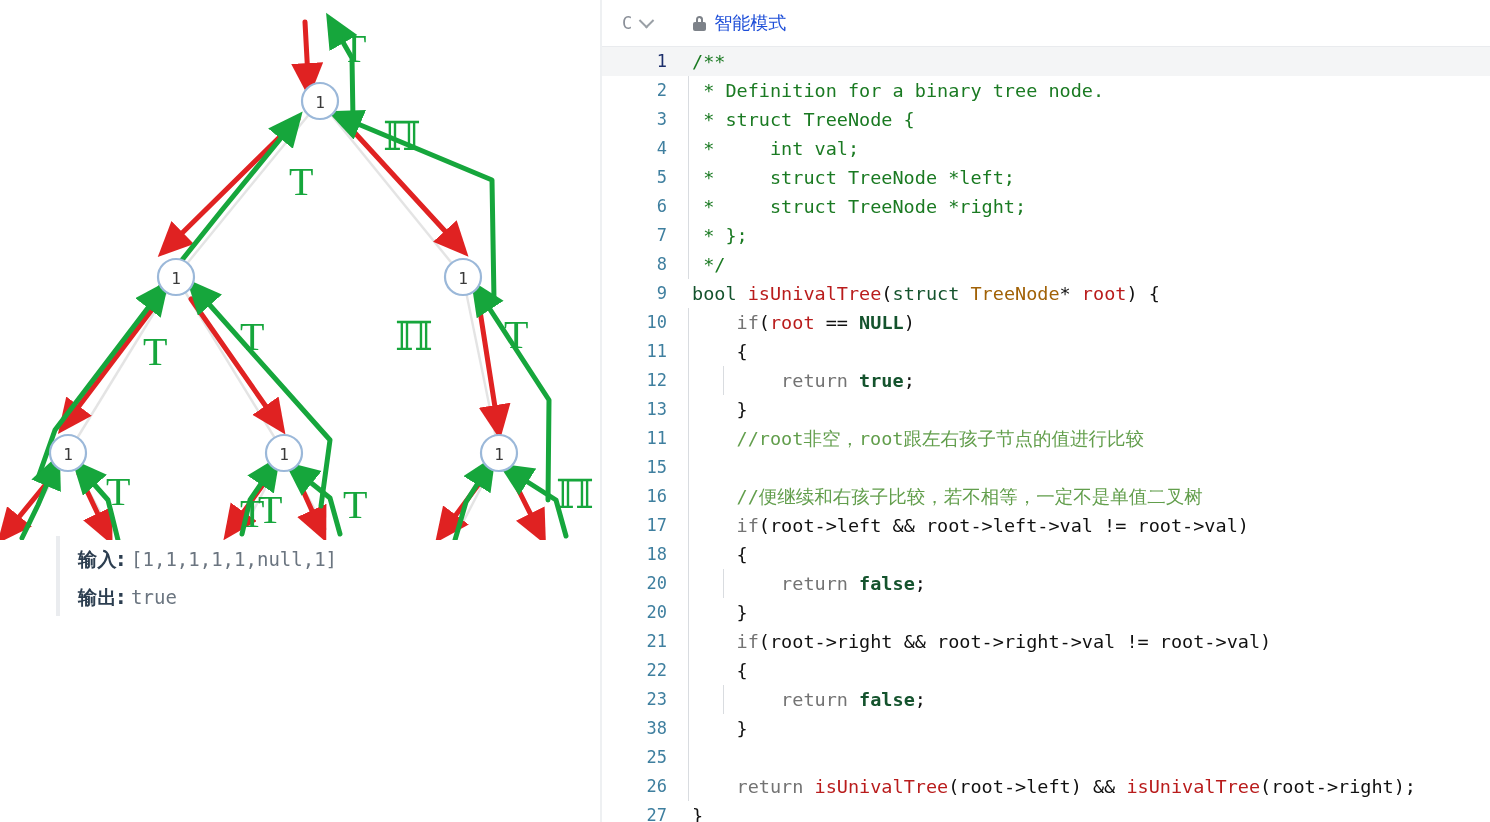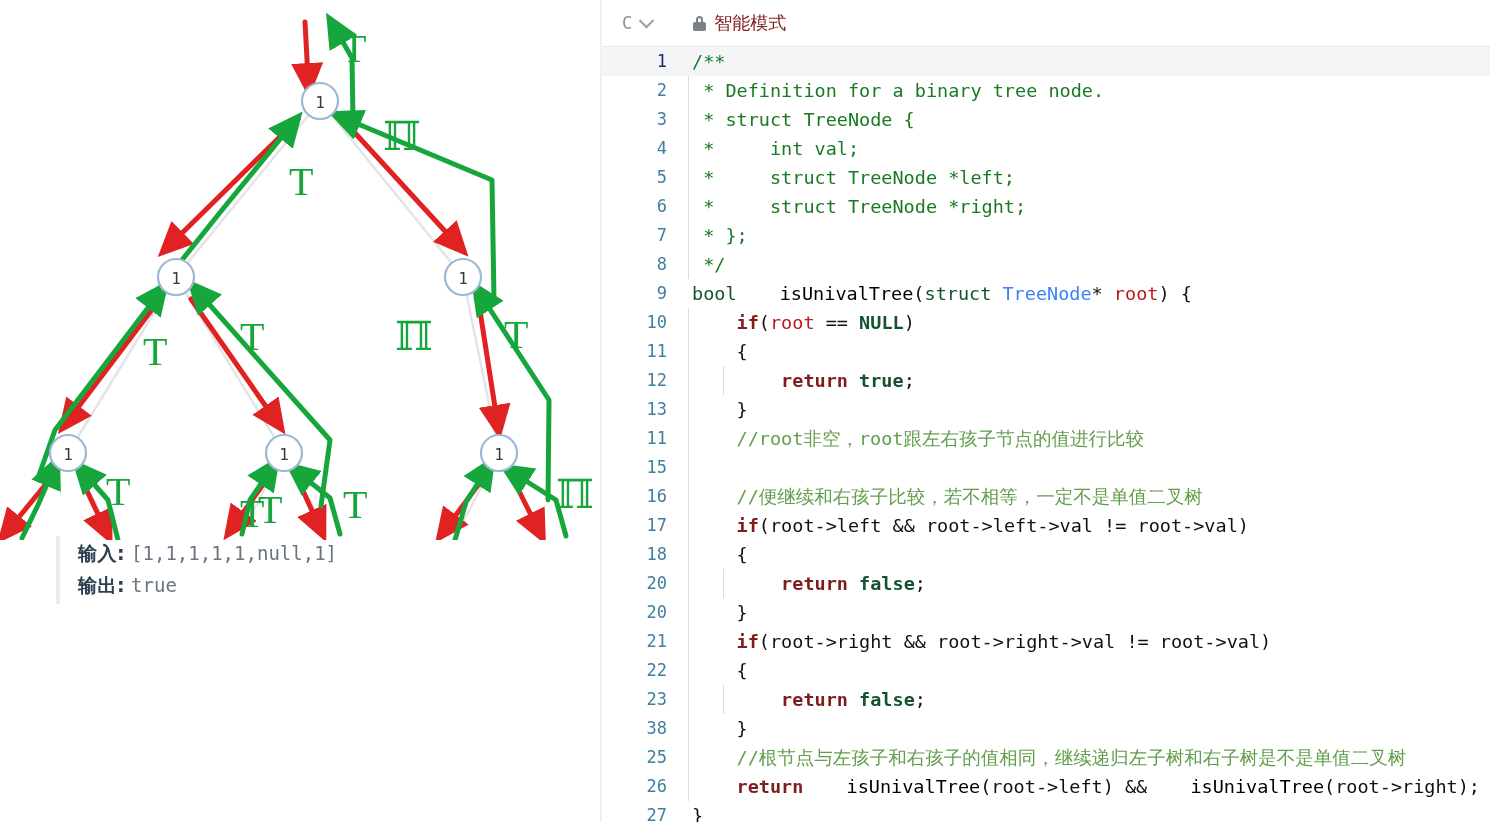--- a/index.html
+++ b/index.html
@@ -21,21 +21,21 @@
     overflow: hidden;
   }
   #tree-svg { position: absolute; left: 0; top: 0; }
 
   #example-block {
     position: absolute;
     left: 56px; top: 536px;
     border-left: 4px solid #eaecef;
     padding: 2px 0 2px 18px;
   }
-  .ex-row { white-space: nowrap; line-height: 31px; }
+  .ex-row { white-space: nowrap; line-height: 31px; margin-top: 6px; }
   .ex-label {
     font-family: "DejaVu Sans", "Liberation Sans", sans-serif;
     font-weight: bold; font-size: 19px; color: #2c3e50;
     letter-spacing: .5px;
   }
   .ex-value {
     font-family: "DejaVu Sans Mono", "Liberation Mono", monospace;
     font-size: 19px; color: #6b7580; margin-left: 6px;
   }
 
@@ -78,21 +78,21 @@
     border: 2px solid #7d8289;
     border-bottom: none;
     border-radius: 4px 4px 0 0;
   }
   .lock-icon .body {
     position: absolute; left: 0; top: 6px;
     width: 13px; height: 9px; border-radius: 2px;
     background: #7d8289;
   }
   .mode-text {
-    font-size: 18px; color: #7f1d1d;
+    font-size: 18px; color: #1d4ed8;
     font-family: Liberation Mono, monospace;
   }
 
   #code-area {
     position: relative;
     height: 775px;
     overflow: hidden;
     background: #ffffff;
     font-family: "DejaVu Sans Mono", "Liberation Mono", monospace;
     font-size: 18.5px;
@@ -126,24 +126,24 @@
     position: absolute;
     top: 0; width: 1px; height: 29px;
     background: #d9dce0;
   }
   .g1 { left: 4px; }
   .g2 { left: 39px; }
 
   
   .cmt  { color: #1a7a22; }
   .cmt2 { color: #629e4c; }
-  .kw   { color: #7f1d1d; font-weight: bold; }
+  .kw   { color: #737373; font-weight: normal; }
   .kw2  { color: #14532d; }
-  .type { color: #3b82f6; }
-  .fn   { color: #000000; margin-left: 32px; }
+  .type { color: #a16207; }
+  .fn   { color: #b91c1c; }
   .lit  { color: #14532d; font-weight: bold; }
   .pun  { color: #111; }
   .id   { color: #b91c1c; }
 </style>
 </head>
 <body>
 
 <div id="root">
 
   <div id="left-panel">
@@ -288,18 +288,18 @@
         <div class="code-line"><span class="ln">15</span><span class="code-text"><span class="guide g1"></span><span class="pun">    </span></span></div>
         <div class="code-line"><span class="ln">16</span><span class="code-text"><span class="guide g1"></span><span class="pun">    </span><span class="cmt2">//便继续和右孩子比较，若不相等，一定不是单值二叉树</span></span></div>
         <div class="code-line"><span class="ln">17</span><span class="code-text"><span class="guide g1"></span><span class="pun">    </span><span class="kw">if</span><span class="pun">(root-&gt;left &amp;&amp; root-&gt;left-&gt;val != root-&gt;val)</span></span></div>
         <div class="code-line"><span class="ln">18</span><span class="code-text"><span class="guide g1"></span><span class="pun">    {</span></span></div>
         <div class="code-line"><span class="ln">20</span><span class="code-text"><span class="guide g1"></span><span class="guide g2"></span><span class="pun">        </span><span class="kw">return</span><span class="pun"> </span><span class="lit">false</span><span class="pun">;</span></span></div>
         <div class="code-line"><span class="ln">20</span><span class="code-text"><span class="guide g1"></span><span class="pun">    }</span></span></div>
         <div class="code-line"><span class="ln">21</span><span class="code-text"><span class="guide g1"></span><span class="pun">    </span><span class="kw">if</span><span class="pun">(root-&gt;right &amp;&amp; root-&gt;right-&gt;val != root-&gt;val)</span></span></div>
         <div class="code-line"><span class="ln">22</span><span class="code-text"><span class="guide g1"></span><span class="pun">    {</span></span></div>
         <div class="code-line"><span class="ln">23</span><span class="code-text"><span class="guide g1"></span><span class="guide g2"></span><span class="pun">        </span><span class="kw">return</span><span class="pun"> </span><span class="lit">false</span><span class="pun">;</span></span></div>
         <div class="code-line"><span class="ln">38</span><span class="code-text"><span class="guide g1"></span><span class="pun">    }</span></span></div>
-        <div class="code-line"><span class="ln">25</span><span class="code-text"><span class="guide g1"></span><span class="pun">    </span><span class="cmt2">//根节点与左孩子和右孩子的值相同，继续递归左子树和右子树是不是单值二叉树</span></span></div>
+        <div class="code-line"><span class="ln">25</span><span class="code-text"><span class="guide g1"></span><span class="pun">    </span></span></div>
         <div class="code-line"><span class="ln">26</span><span class="code-text"><span class="guide g1"></span><span class="pun">    </span><span class="kw">return</span><span class="pun"> </span><span class="fn">isUnivalTree</span><span class="pun">(root-&gt;left) &amp;&amp; </span><span class="fn">isUnivalTree</span><span class="pun">(root-&gt;right);</span></span></div>
         <div class="code-line"><span class="ln">27</span><span class="code-text"><span class="pun">}</span></span></div>
       </div>
   </div>
 </div>
 
 </body></html>

